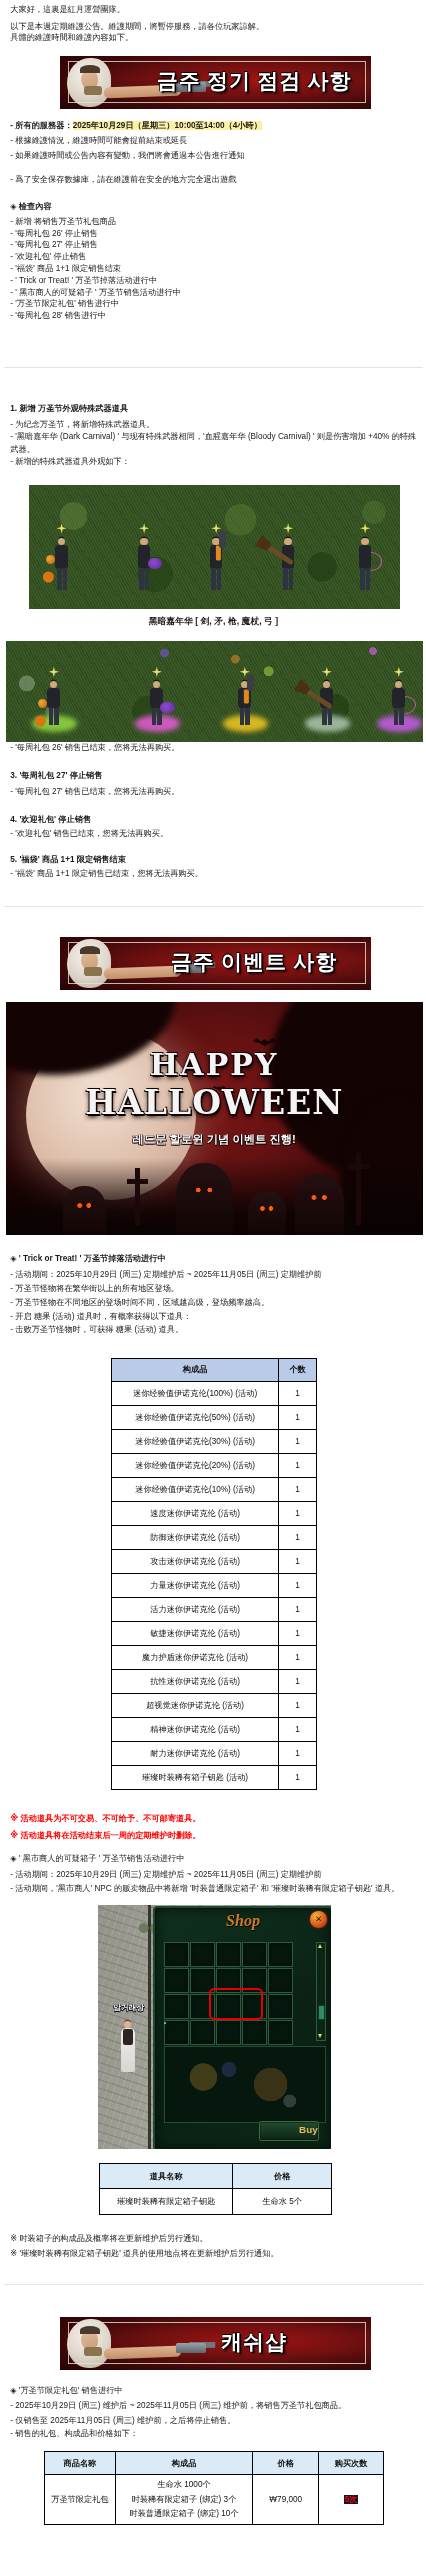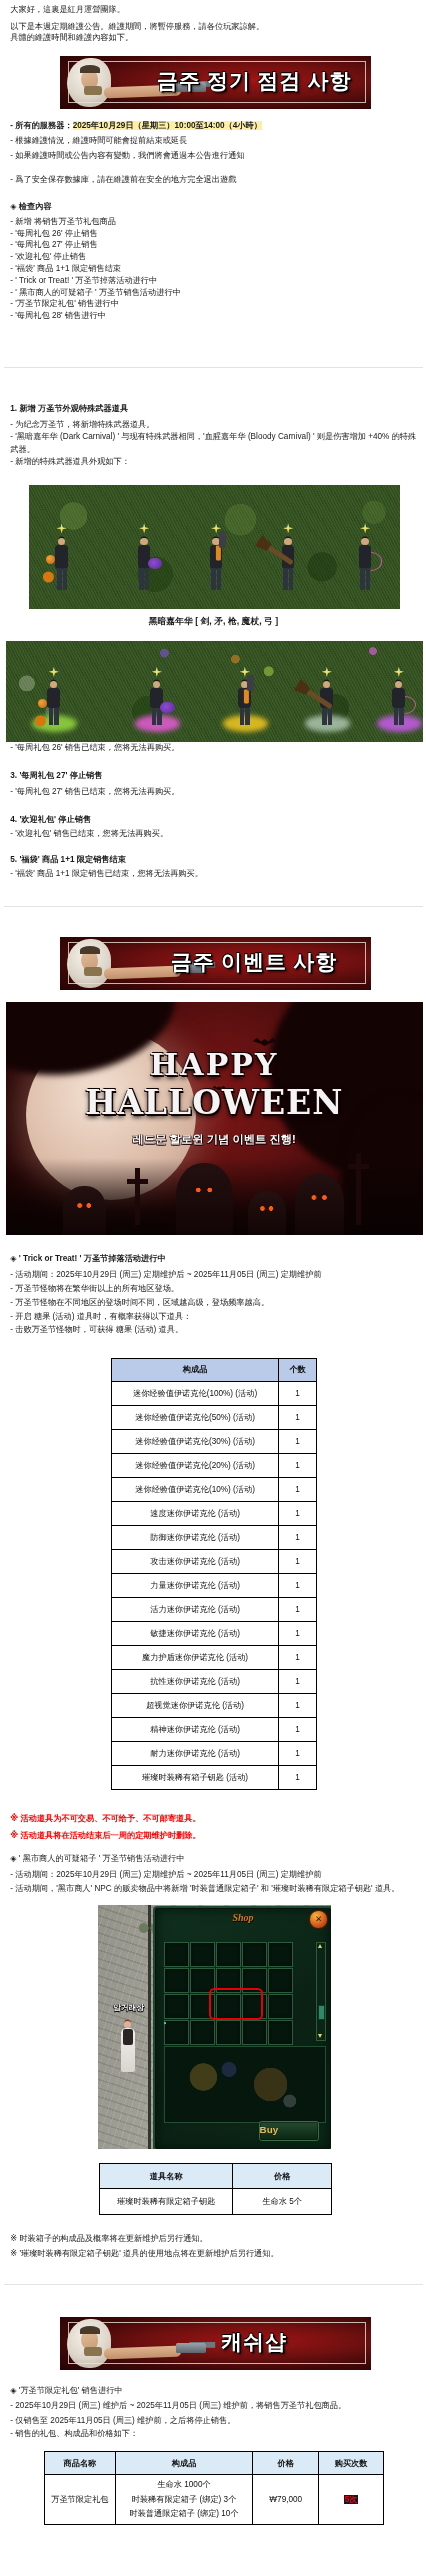--- a/index.html
+++ b/index.html
@@ -115,42 +115,42 @@
     text-shadow:0.5px 0.5px 0 #000,-0.5px -0.5px 0 #000,0.5px -0.5px 0 #000,-0.5px 0.5px 0 #000;}
   .npc{position:absolute;left:19.6px;top:116px;width:20.6px;height:62px;}
   .npc .nh{position:absolute;left:6.7px;top:0;width:7.2px;height:7.2px;border-radius:50%;background:#d9b49c;box-shadow:0 -2.1px 0 -0.5px #a03020;}
   .npc .nb{position:absolute;left:3.1px;top:6.7px;width:14.4px;height:44px;border-radius:5.2px 5.2px 2.1px 2.1px;
     background:linear-gradient(#f2f0ec,#d8d5cf);}
   .npc .nv{position:absolute;left:5.2px;top:8.2px;width:10.3px;height:15.5px;background:#2c2424;border-radius:2.1px;}
   .panel{position:absolute;left:55px;top:1px;width:176px;height:241px;border-radius:4.1px;
     background:linear-gradient(150deg,#10301f,#0a2114 55%,#0c2718);
     border:2.6px solid #1d4a31;box-shadow:inset 0 0 0 1px #06150c,inset 0 0 12.4px #031008;}
   .panel .ptitle{position:absolute;left:0;right:0;top:4.1px;text-align:center;
-    font-family:"Liberation Serif","DejaVu Serif",serif;font-style:italic;font-weight:bold;font-size:10px;color:#cd7a28;
+    font-family:"Liberation Serif","DejaVu Serif",serif;font-style:italic;font-weight:bold;font-size:16px;color:#cd7a28;
     text-shadow:0.5px 0.5px 0 #000;}
   .pclose{position:absolute;right:3.1px;top:2.6px;width:16.5px;height:16.5px;border-radius:50%;
     background:radial-gradient(circle at 35% 30%,#f6b83a,#d2541a 60%,#8c2a0c);border:1px solid #551a08;}
   .pclose::before{content:"✕";position:absolute;left:0;right:0;top:2.1px;text-align:center;font-size:8.8px;font-weight:bold;color:#3a1404;}
   .grid{position:absolute;left:8.8px;top:34px;width:143px;display:flex;flex-wrap:wrap;gap:1px;}
   .slot{width:23px;height:23px;background:#05160d;border:0.5px solid #2c5c3d;box-shadow:inset 0 0 3.1px #020905;}
   .it{margin:3.6px auto 0;width:14.4px;height:14.4px;border-radius:50%;}
   .sq{border-radius:2.6px;}
   .hlbox{position:absolute;left:54px;top:80px;width:50px;height:28px;border:2.1px solid #e60000;border-radius:5.2px;}
   .sbar{position:absolute;right:4.6px;top:34px;width:8.8px;height:97px;background:#0b2415;border:0.5px solid #2c5c3d;}
   .sbar::before{content:"";position:absolute;left:1.5px;top:1.5px;border-left:2.6px solid transparent;border-right:2.6px solid transparent;border-bottom:4.1px solid #d8e060;}
   .sbar::after{content:"";position:absolute;left:1.5px;bottom:1.5px;border-left:2.6px solid transparent;border-right:2.6px solid transparent;border-top:4.1px solid #d8e060;}
   .thumb{position:absolute;left:1px;bottom:19.6px;width:5.7px;height:13.4px;background:#2f8868;border:0.5px solid #0a3a22;}
   .preview{position:absolute;left:8.8px;right:4.6px;top:138px;height:75px;background:#06170e;border:0.5px solid #244d34;
     background-image:radial-gradient(circle at 24% 40%,rgba(170,130,40,.35) 0 13.4px,transparent 14px),
       radial-gradient(circle at 40% 30%,rgba(60,70,140,.4) 0 7.2px,transparent 7.7px),
       radial-gradient(circle at 66% 50%,rgba(150,100,40,.35) 0 16.5px,transparent 17px),
       radial-gradient(circle at 78% 72%,rgba(180,180,190,.25) 0 6.2px,transparent 6.7px);}
   .buy{position:absolute;right:12.4px;bottom:8.2px;width:58px;height:17.5px;border-radius:2.6px;
     background:linear-gradient(#224c2e,#0d2414);border:1px solid #3c6e46;box-shadow:inset 0 0 0 0.5px #071509;
-    color:#e8b860;font-size:9.8px;font-weight:bold;text-align:left;line-height:16.5px;}
+    color:#e8b860;font-size:9.8px;font-weight:bold;text-align:right;line-height:16.5px;}
 
   
   table{border-collapse:collapse;font-size:8.2px;color:#111;}
   td,th{border:0.5px solid #000;text-align:center;vertical-align:middle;padding:1px 3.1px;}
   th{font-weight:bold;}
   #tbl-candy{margin-left:111px;width:206px;}
   #tbl-candy th{background:#b9cbe8;height:20.6px;}
   #tbl-candy td{height:21px;}
   #tbl-price{margin-left:99px;width:233px;}
   #tbl-price th{background:#daeaf6;height:21.6px;}

